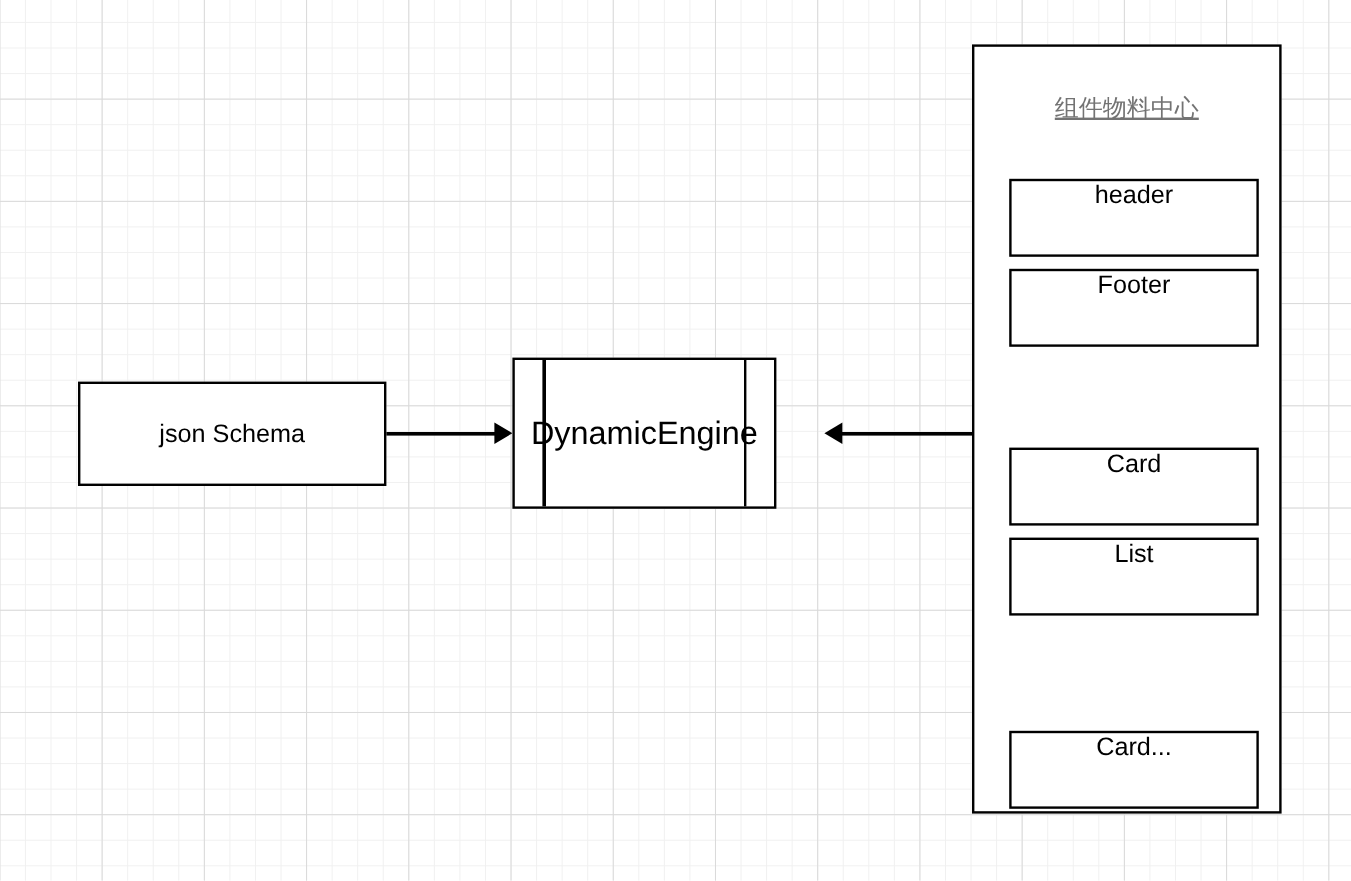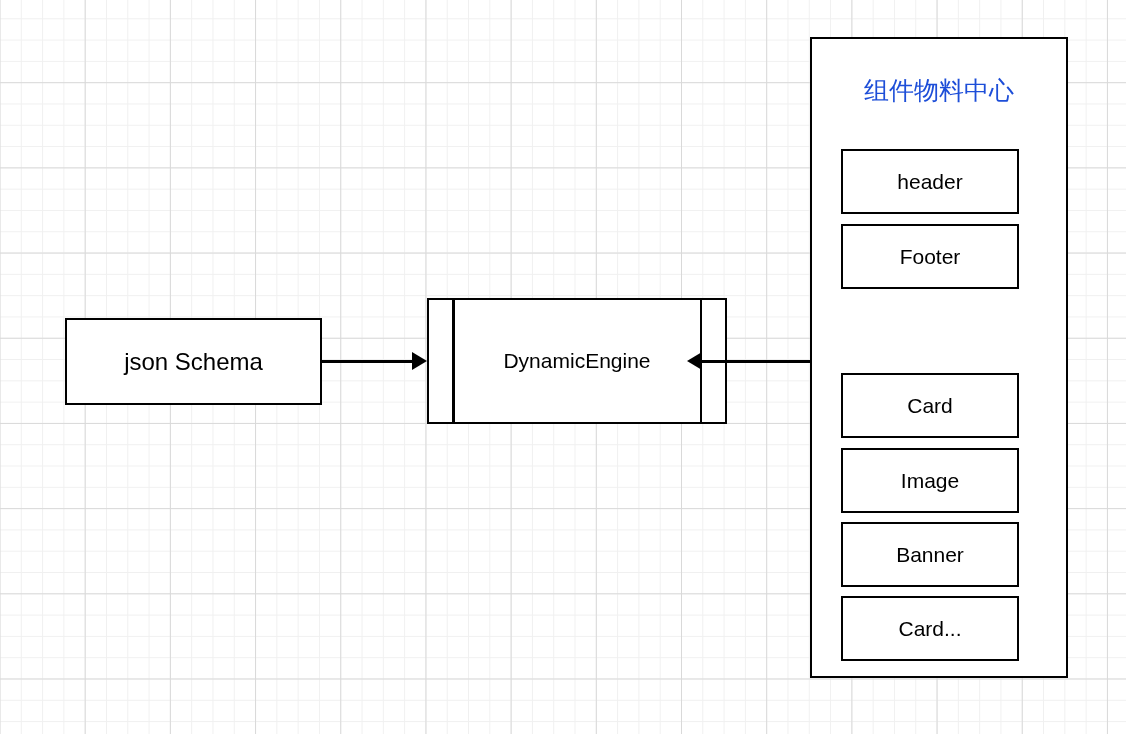--- a/index.html
+++ b/index.html
@@ -39,30 +39,30 @@
     justify-content: center;
     color: #000000;
   }
 
   
   #json-schema-node {
     left: 65px;
     top: 318px;
     width: 257px;
     height: 87px;
-    font-size: 24px;
+    font-size: 21px;
   }
 
   
   #dynamic-engine-node {
     left: 427px;
     top: 298px;
-    width: 300px;
+    width: 220px;
     height: 126px;
-    font-size: 21px;
+    font-size: 27px;
   }
   #dynamic-engine-node .side-bar {
     position: absolute;
     top: 0;
     bottom: 0;
     width: 2.5px;
     background: #000000;
   }
   #dynamic-engine-node .side-bar.left  { left: 23px; }
   #dynamic-engine-node .side-bar.right { right: 23px; }
@@ -84,33 +84,33 @@
   }
   #component-center-title {
     position: absolute;
     top: 0;
     left: 0;
     right: 0;
     height: 102px;
     display: flex;
     align-items: center;
     justify-content: center;
-    font-size: 25px;
-    color: #1d4ed8;
+    font-size: 20px;
+    color: #737373;
+    text-decoration: underline;
   }
   .component-item {
     position: absolute;
     left: 29px;
-    width: 178px;
+    width: 208px;
     height: 65px;
     box-sizing: border-box;
     background: #ffffff;
     border: 2.5px solid #000000;
     display: flex;
-    align-items: center;
     justify-content: center;
     font-size: 21px;
     color: #000000;
   }
 
   
   .connector {
     position: absolute;
   }
   .connector-line {
@@ -187,25 +187,22 @@
     <div class="component-item" style="top:185px">
       <span>Footer</span>
     </div>
 
 
     <div class="component-item" style="top:334px">
       <span>Card</span>
     </div>
 
     <div class="component-item" style="top:409px">
-      <span>Image</span>
-    </div>
-
-    <div class="component-item" style="top:483px">
-      <span>Banner</span>
-    </div>
-
-    <div class="component-item" style="top:557px">
+      <span>List</span>
+    </div>
+
+
+    <div class="component-item" style="top:570px">
       <span>Card...</span>
     </div>
   </div>
 
 </div>
 
 </body></html>

